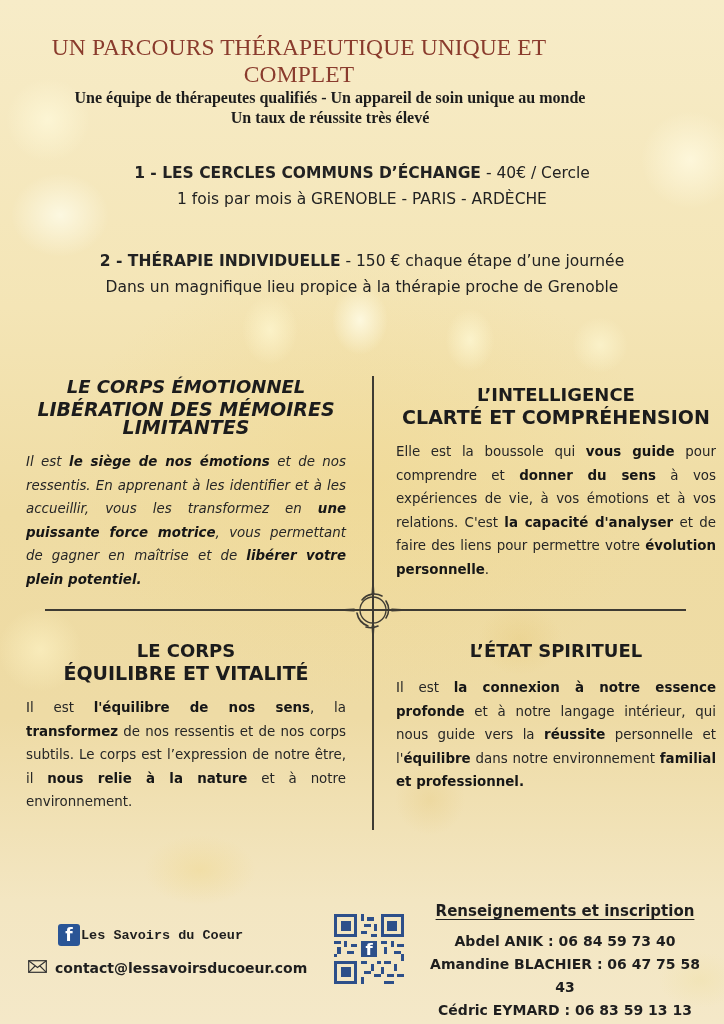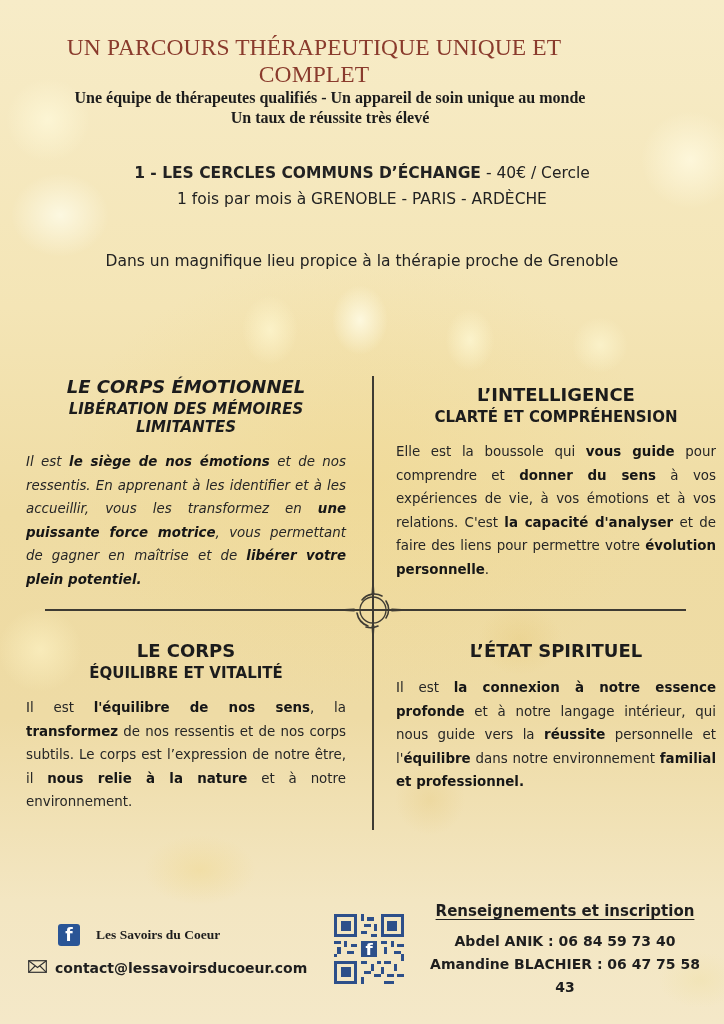--- a/index.html
+++ b/index.html
@@ -18,21 +18,21 @@
       radial-gradient(ellipse 60px 50px at 520px 640px, rgba(230,200,120,0.35), transparent 70%),
       radial-gradient(ellipse 50px 50px at 430px 800px, rgba(230,200,120,0.3), transparent 70%),
       radial-gradient(ellipse 60px 40px at 700px 980px, rgba(240,225,170,0.5), transparent 70%),
       radial-gradient(ellipse 400px 300px at 360px 480px, rgba(240,215,140,0.45), transparent 75%),
       linear-gradient(180deg, #f7ecc8 0%, #f4e5b6 30%, #efdca3 50%, #eedba5 70%, #f3e6c2 88%, #f4e8c8 100%);
     font-family: "Liberation Sans", "DejaVu Sans", sans-serif;
     color: #1f1f1f;
   }
   .abs { position: absolute; }
   .title {
-    top: 34px; left: 16px; width: 596px; text-align: center;
+    top: 34px; left: 1px; width: 596px; text-align: center;
     font-family: "Liberation Serif", "DejaVu Serif", serif;
     font-size: 23.5px; color: #8a3b2d; letter-spacing: 0.1px;
   }
   .subtitle {
     top: 88px; left: 0; width: 660px; text-align: center;
     font-family: "Liberation Serif", "DejaVu Serif", serif;
     font-weight: bold; font-size: 16px; line-height: 20px; color: #1c1c1c;
   }
   .offer {
     left: 0; width: 724px; text-align: center;
@@ -42,21 +42,21 @@
   .offer1 { top: 160px; }
   .offer2 { top: 248px; }
 
   .quad { width: 320px; }
   .quad .qh {
     text-align: center; font-family: "DejaVu Sans", sans-serif; font-weight: bold;
     font-size: 18px; line-height: 22px; color: #1c1c1c;
   }
   .quad .qs {
     text-align: center; font-family: "DejaVu Sans", sans-serif; font-weight: bold;
-    font-size: 15px; line-height: 18px; color: #1c1c1c; margin-top: 2px;
+    font-size: 19px; line-height: 18px; color: #1c1c1c; margin-top: 2px;
   }
   .quad .qb {
     margin-top: 14px; font-family: "DejaVu Sans", sans-serif;
     font-size: 13.4px; line-height: 23.5px; color: #262626;
     text-align: justify; text-align-last: left;
   }
   .quad .qb b { color: #161616; }
   .q1 { left: 26px; top: 376px; font-style: italic; }
   .q2 { left: 396px; top: 376px; margin-top: 8px; }
   .q3 { left: 26px; top: 640px; }
@@ -66,21 +66,21 @@
   .hline { left: 45px; top: 609px; width: 641px; height: 1.5px; background: #3e3b33; }
   .compass { left: 326px; top: 570px; width: 94px; height: 80px; }
 
   .fb-row { left: 58px; top: 924px; display: flex; align-items: center; }
   .fb-icon {
     width: 22px; height: 22px; background: #2a5596; border-radius: 3px;
     color: #fff; font-weight: bold; font-family: "DejaVu Sans", sans-serif;
     font-size: 17px; display: flex; align-items: flex-end; justify-content: center;
     overflow: hidden; line-height: 22px;
   }
-  .fb-label { margin-left: 16px; font-family: Liberation Serif, serif; font-weight: bold; font-size: 13.5px; color: #1e1e1e; }
+  .fb-label { margin-left: 1px; font-family: Liberation Mono, monospace; font-weight: bold; font-size: 13.5px; color: #1e1e1e; }
   .mail-row { left: 28px; top: 960px; display: flex; align-items: flex-start; }
   .mail-icon { width: 19px; height: 13px; }
   .mail-label { margin-left: 8px; font-family: "DejaVu Sans", sans-serif; font-weight: bold; font-size: 14px; color: #1e1e1e; }
 
   .qr { left: 334px; top: 914px; width: 70px; height: 70px; }
 
   .contact { left: 420px; top: 900px; width: 290px; text-align: center; font-family: "DejaVu Sans", sans-serif; font-weight: bold; color: #1e1e1e; }
   .contact .ch { font-size: 15px; text-decoration: underline; text-underline-offset: 3px; line-height: 22px; }
   .contact .cl { font-size: 14px; line-height: 23px; }
   .contact .clist { margin-top: 8px; }
@@ -92,20 +92,21 @@
 <div class="abs subtitle">
   <div>Une équipe de thérapeutes qualifiés - Un appareil de soin unique au monde</div>
   <div>Un taux de réussite très élevé</div>
 </div>
 
 <div class="abs offer offer1">
   <div><b>1 - LES CERCLES COMMUNS D’ÉCHANGE</b><span> - 40€ / Cercle</span></div>
   <div>1 fois par mois à GRENOBLE - PARIS - ARDÈCHE</div>
 </div>
 <div class="abs offer offer2">
+  <div><b>2 -  THÉRAPIE INDIVIDUELLE</b><span> - 150 € chaque étape d’une journée</span></div>
   <div>Dans un magnifique lieu propice à la thérapie proche de Grenoble</div>
 </div>
 
 <div class="abs vline"></div>
 <div class="abs hline"></div>
 <svg class="abs compass" viewBox="0 0 94 80">
   <g fill="none" stroke="#3e3b33" stroke-width="1.6" stroke-linecap="round">
     <path d="M36 30 A16 16 0 0 1 56 26"></path>
     <path d="M31 43 A17 17 0 0 0 42 56"></path>
     <path d="M60 31 A16 16 0 0 1 60 48"></path>
@@ -193,14 +194,15 @@
     <rect x="8" y="8" width="5" height="5"></rect>
   </g>
   <text x="10.5" y="12.3" font-size="5" font-family="DejaVu Sans, sans-serif" font-weight="bold" fill="#fff" text-anchor="middle">f</text>
 </svg>
 
 <div class="abs contact">
   <div class="ch">Renseignements et inscription</div>
   <div class="clist">
     <div class="cl">Abdel ANIK : 06 84 59 73 40</div>
     <div class="cl">Amandine BLACHIER : 06 47 75 58 43</div>
+    <div class="cl">Cédric EYMARD : 06 83 59 13 13</div>
   </div>
 </div>
 
 </body></html>

